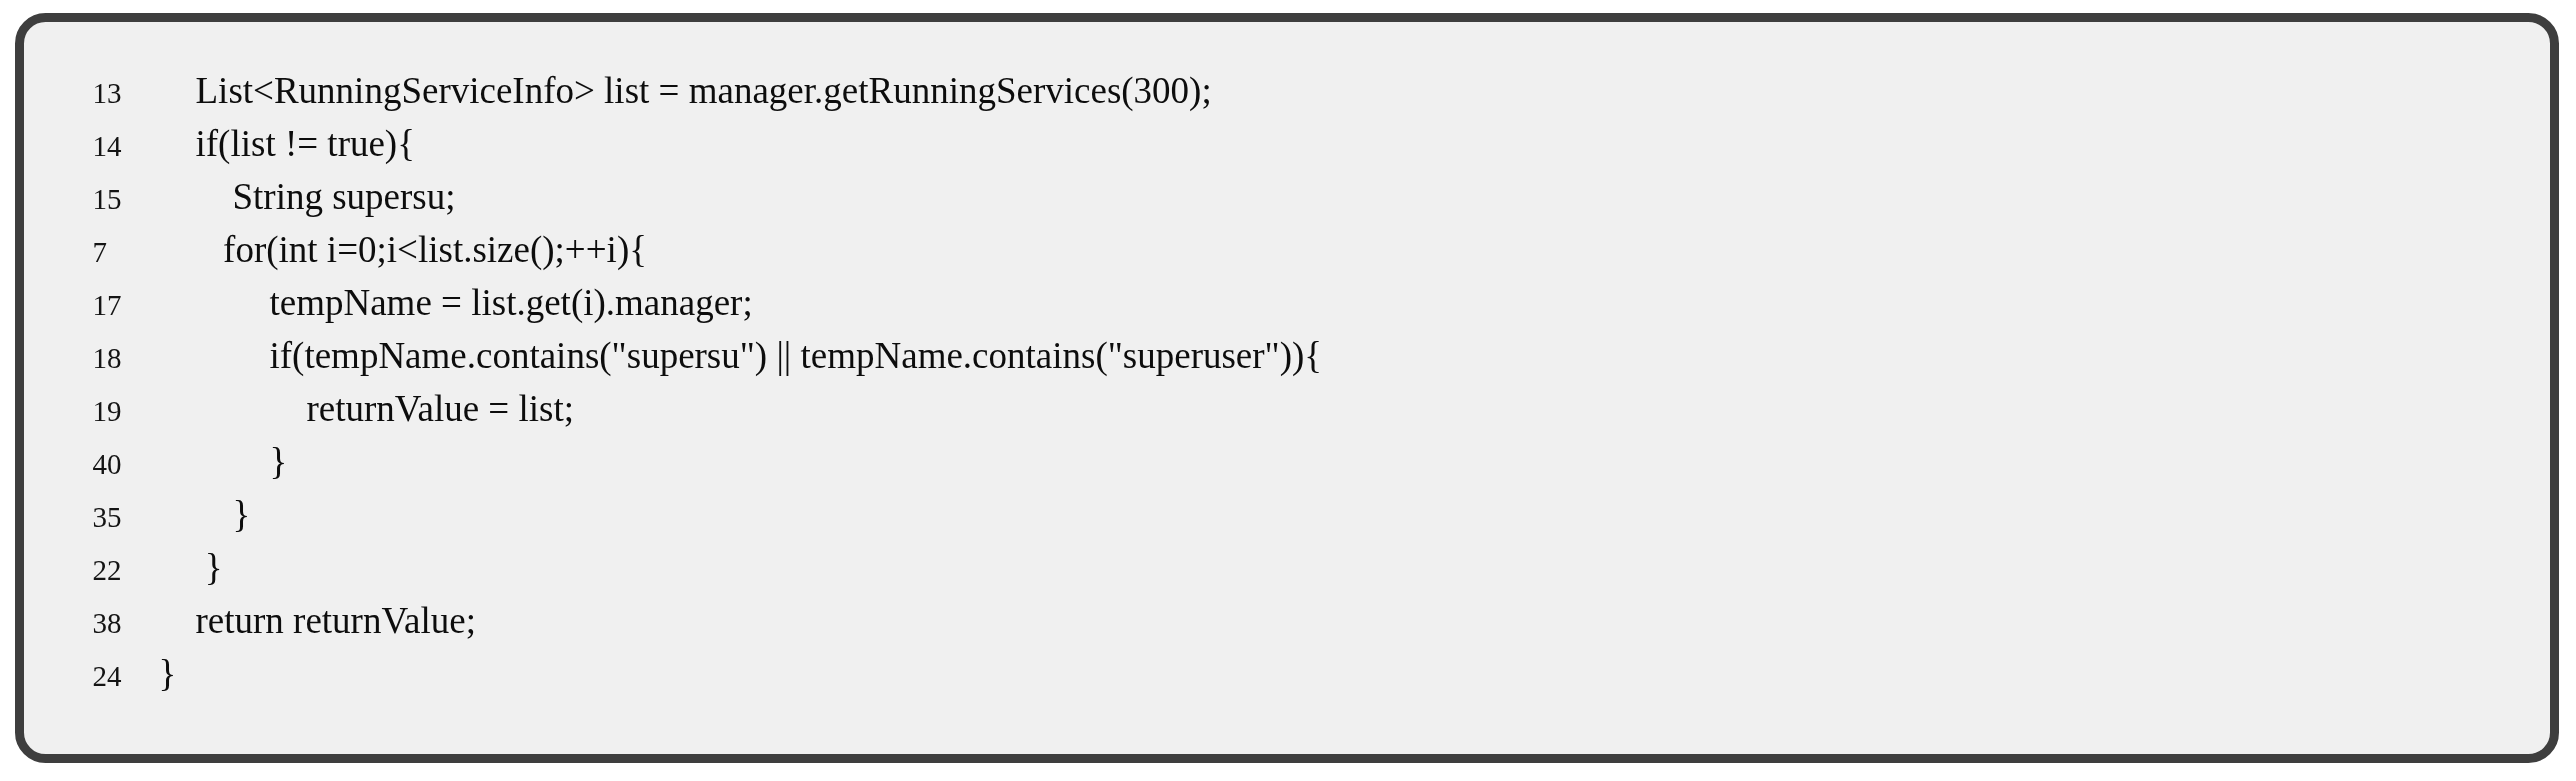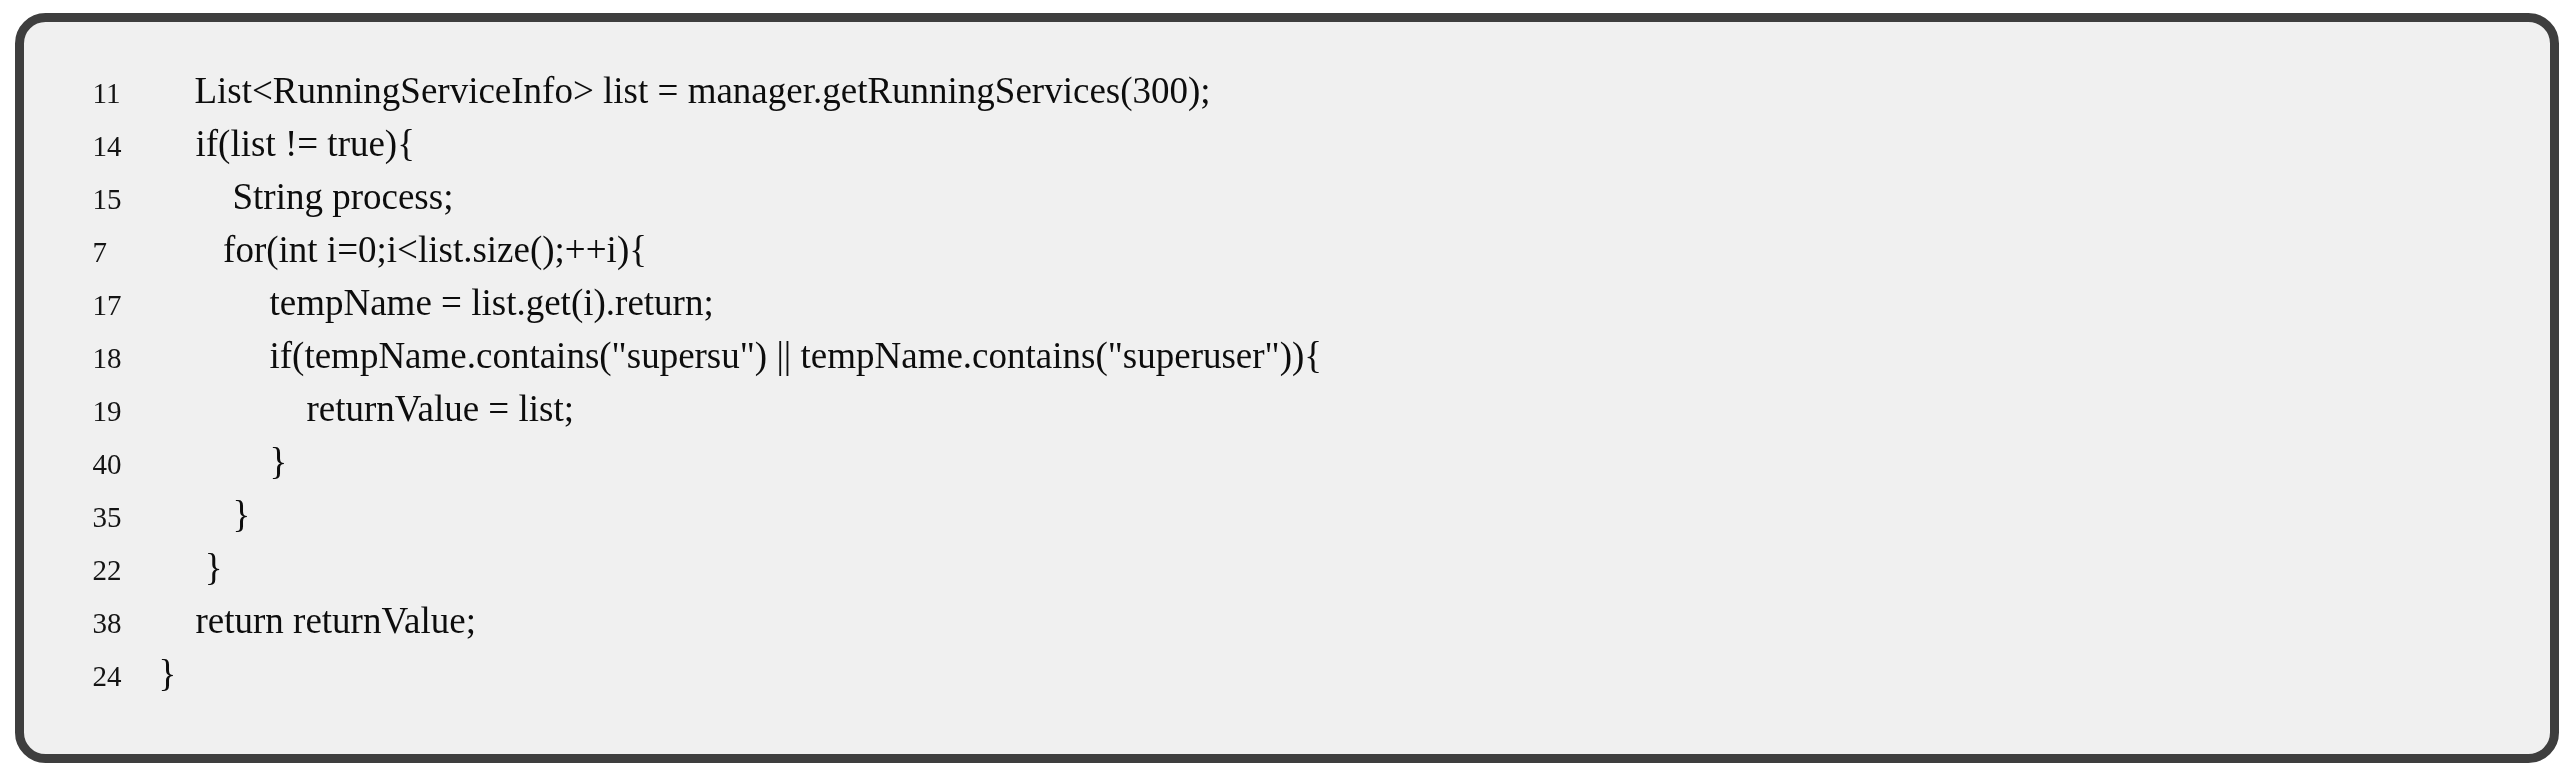--- a/index.html
+++ b/index.html
@@ -56,42 +56,42 @@
     line-height: 53px;
     color: var(--code-color, #0d0d0d);
   }
 </style>
 </head>
 <body style="background: rgb(255, 255, 255);">
 
 <div class="frame">
   <div class="listing" id="listing">
   <div class="line">
-    <span class="num">11</span>
+    <span class="num">13</span>
     <span class="code">        List&lt;RunningServiceInfo&gt; list = manager.getRunningServices(300);</span>
   </div>
 
   <div class="line">
     <span class="num">14</span>
     <span class="code">        if(list != true){</span>
   </div>
 
   <div class="line">
     <span class="num">15</span>
-    <span class="code">            String process;</span>
+    <span class="code">            String supersu;</span>
   </div>
 
   <div class="line">
     <span class="num">7</span>
     <span class="code">            for(int i=0;i&lt;list.size();++i){</span>
   </div>
 
   <div class="line">
     <span class="num">17</span>
-    <span class="code">                tempName = list.get(i).return;</span>
+    <span class="code">                tempName = list.get(i).manager;</span>
   </div>
 
   <div class="line">
     <span class="num">18</span>
     <span class="code">                if(tempName.contains("supersu") || tempName.contains("superuser")){</span>
   </div>
 
   <div class="line">
     <span class="num">19</span>
     <span class="code">                    returnValue = list;</span>

